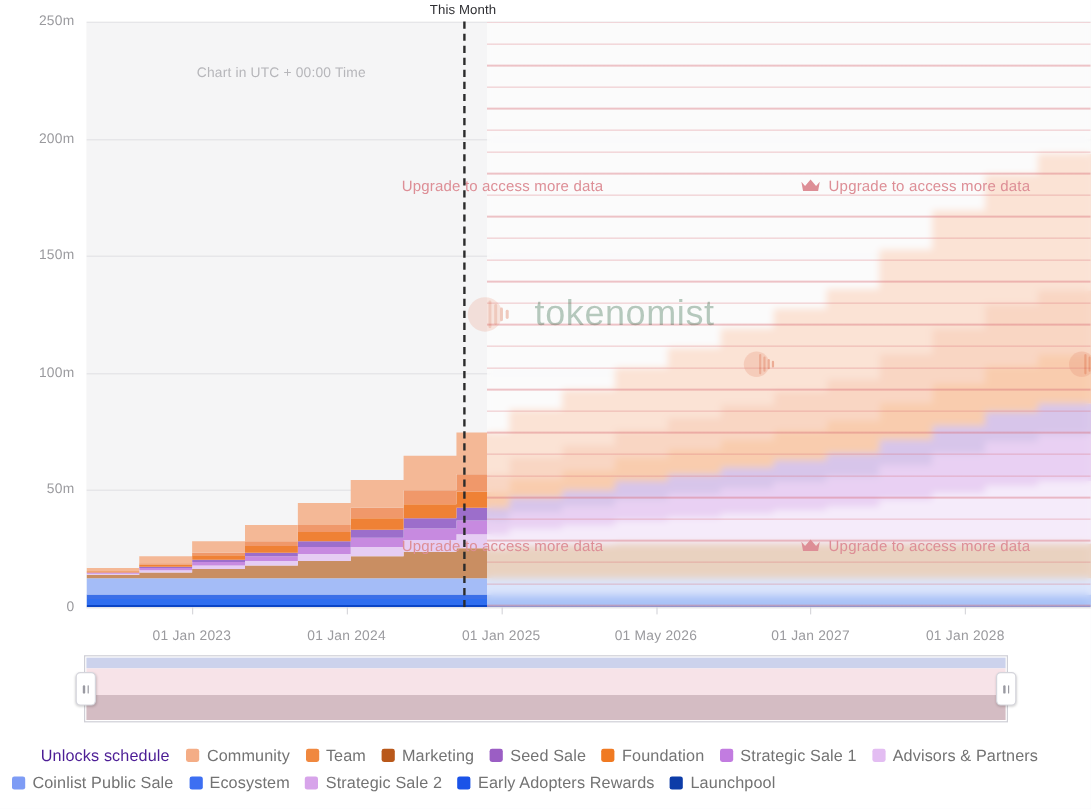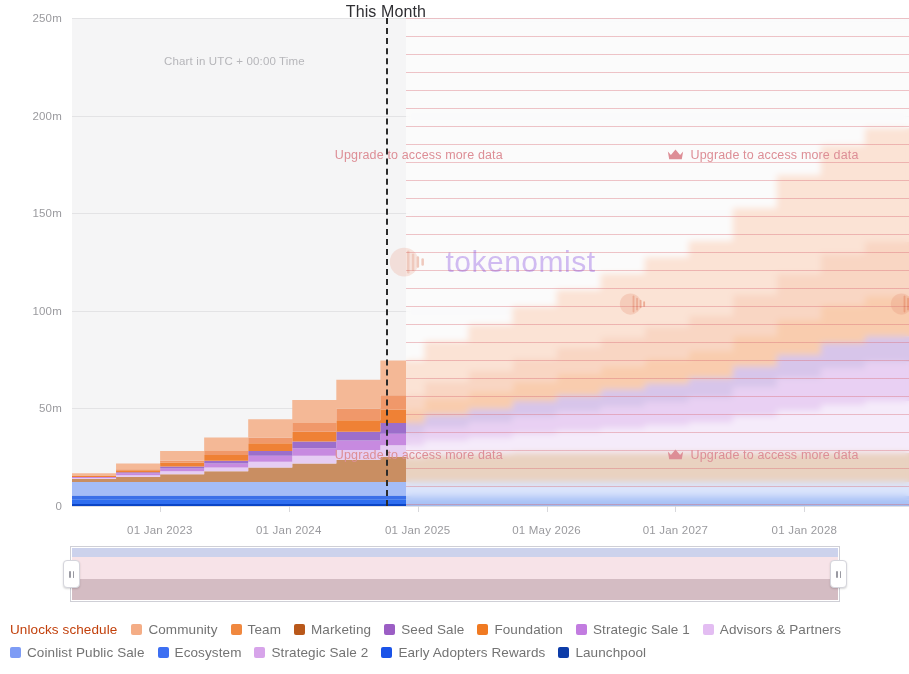--- a/index.html
+++ b/index.html
@@ -48,21 +48,21 @@
     position:absolute;left:92px;top:37px;
     font-size:11.5px;color:#b6b6ba;letter-spacing:.15px;
   }
 
   
   .month-line{
     position:absolute;top:18px;height:488px;width:0;
     border-left:2px dashed #2b2b2b;
   }
   .month-label{
-    position:absolute;top:3px;font-size:16px;color:#2f2f33;
+    position:absolute;top:3px;font-size:11px;color:#2f2f33;
     transform:translateX(-50%);white-space:nowrap;letter-spacing:.1px;
   }
 
   
   .lock-region{
     position:absolute;top:0;height:100%;
     overflow:hidden;pointer-events:none;
   }
   .stripes{
     position:absolute;left:0;top:0;width:100%;height:100%;
@@ -85,21 +85,21 @@
   }
 
   
   .watermark{
     position:absolute;top:50%;left:50%;transform:translate(-50%,-50%);
     display:flex;align-items:center;gap:14px;opacity:.30;
     pointer-events:none;
   }
   .wm-logo{width:46px;height:46px;display:block;}
   .wm-text{
-    font-size:30px;color:#6d28d9;letter-spacing:.5px;font-weight:400;
+    font-size:30px;color:#14532d;letter-spacing:.5px;font-weight:400;
   }
   .wm-mini{position:absolute;transform:translate(-50%,-50%);opacity:.38;pointer-events:none;}
 
   
   .navigator{
     position:absolute;left:70px;top:546px;width:770px;height:56px;
   }
   .nav-track{
     position:absolute;left:0;top:0;width:100%;height:56px;
     background:#ffffff;border:1px solid #cfcfd6;box-sizing:border-box;
@@ -117,21 +117,21 @@
   }
   .nav-handle i{display:block;width:1.5px;height:7px;background:#9a9aa2;border-radius:1px;}
 
   
   .legend{
     position:absolute;left:0;top:622px;width:909px;
     display:flex;flex-wrap:wrap;align-items:center;
     padding:0 10px;box-sizing:border-box;
     column-gap:13px;row-gap:8px;
   }
-  .legend-title{font-size:13.5px;color:#c2410c;margin-right:1px;letter-spacing:.1px;}
+  .legend-title{font-size:13.5px;color:#4c1d95;margin-right:1px;letter-spacing:.1px;margin-left:24px;}
   .legend-item{display:flex;align-items:center;gap:6px;cursor:pointer;}
   .legend-sw{width:11px;height:11px;border-radius:2px;display:block;}
   .legend-lb{font-size:13.5px;color:#737373;letter-spacing:.1px;white-space:nowrap;}
 </style>
 </head>
 <body>
 
 <div id="root">
 
   <div class="chart-wrap">

